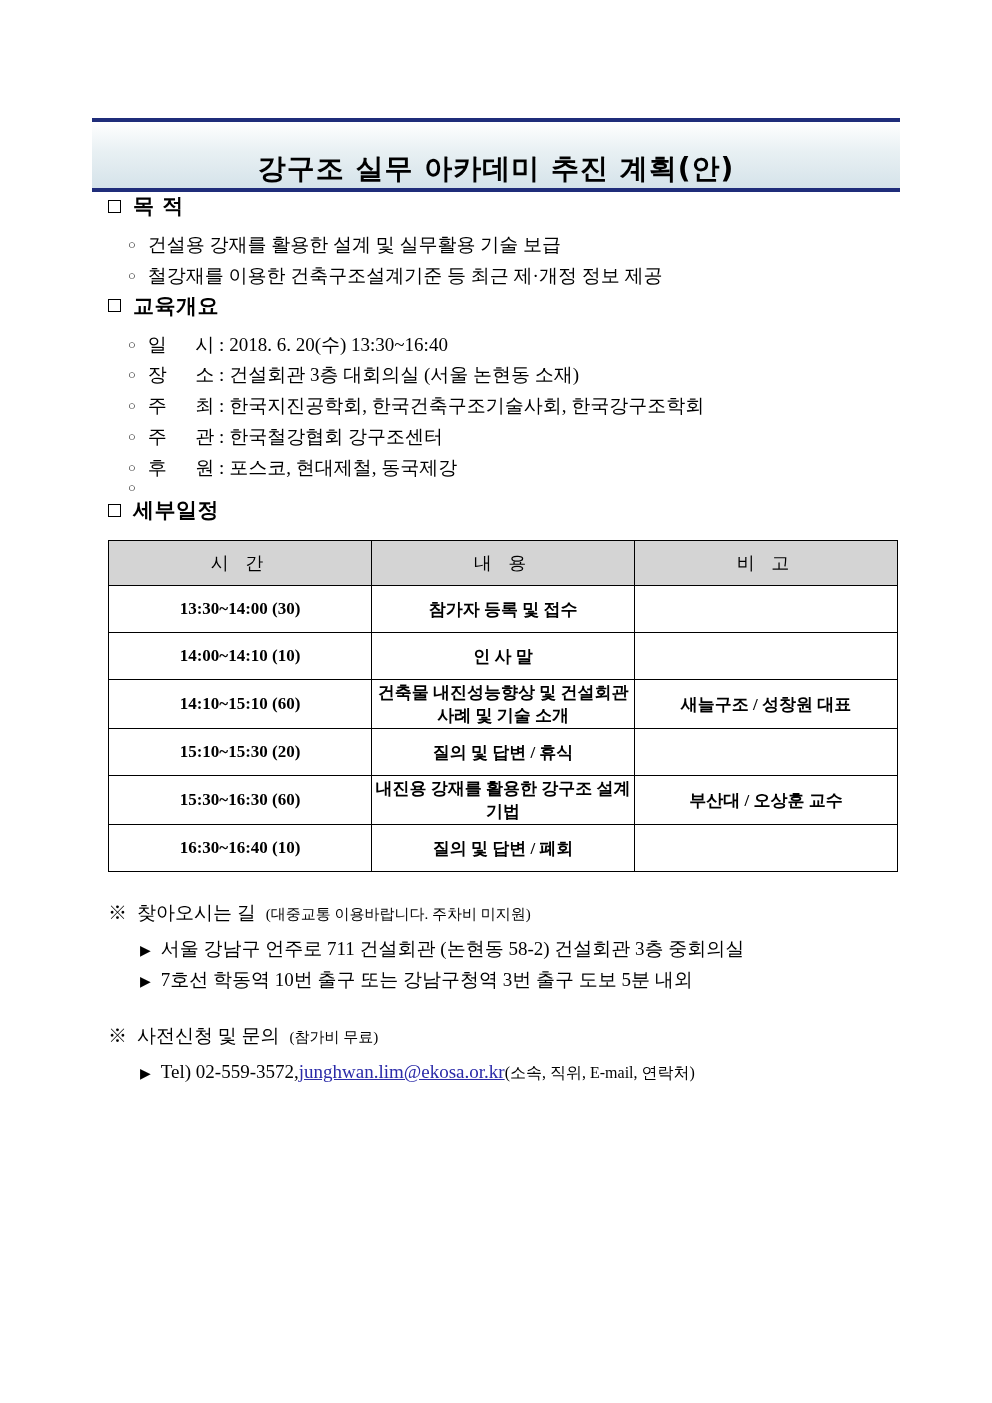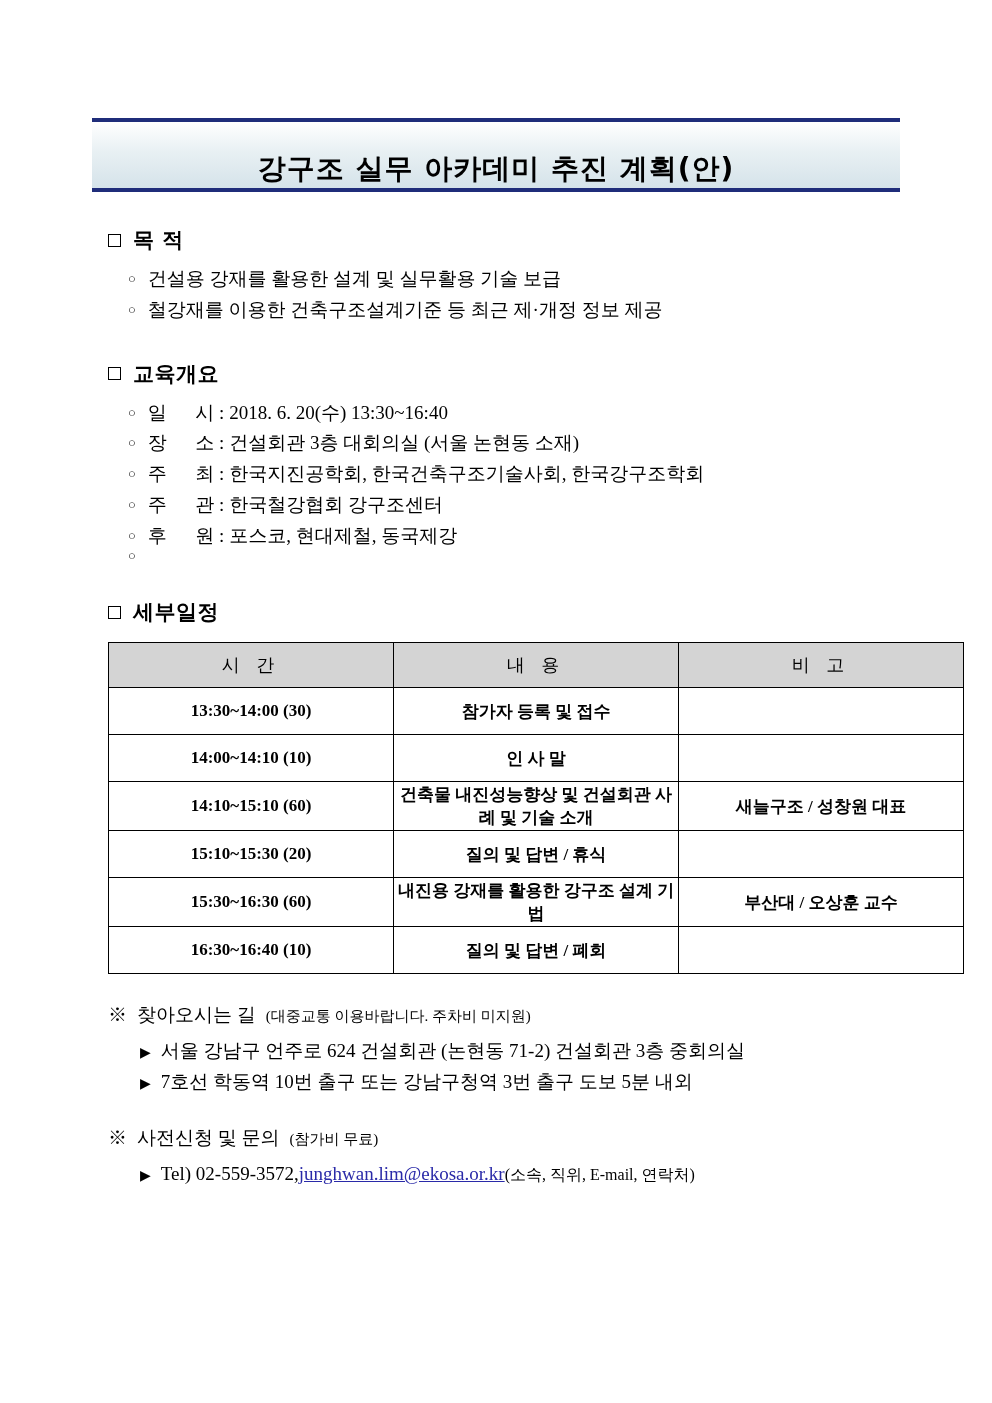--- a/index.html
+++ b/index.html
@@ -39,21 +39,20 @@
   .title-text {
     font-family: "DejaVu Sans", sans-serif;
     font-weight: bold;
     font-size: 28px;
     letter-spacing: 1px;
     color: #000000;
   }
 
   
   .section {
-    margin-top: 34px;
   }
   .sec-head {
     font-family: "DejaVu Sans", sans-serif;
     font-weight: bold;
     font-size: 21px;
     margin-left: 28px;
     display: flex;
     align-items: center;
     gap: 12px;
   }
@@ -88,21 +87,21 @@
     top: -2px;
   }
   .bullet-text { white-space: pre; }
 
   
   .table-wrap {
     margin: 16px 0 0 28px;
   }
   table.sched {
     border-collapse: collapse;
-    width: 856px;
+    width: 790px;
     table-layout: fixed;
     border-radius: 19px;
   }
   table.sched th, table.sched td {
     border: 1.2px solid #000;
     text-align: center;
     vertical-align: middle;
   }
   table.sched th {
     background: #d4d4d4;
@@ -263,21 +262,21 @@
 
   <div class="note-block">
     <div class="note-head">
       <span>※</span>
       <span>찾아오시는 길</span>
       <span class="paren">(대중교통 이용바랍니다. 주차비 미지원)</span>
     </div>
     <ul class="arrows">
       <li>
         <span class="tri">▶</span>
-        <span>서울 강남구 언주로 624 건설회관 (논현동 71-2) 건설회관 3층 중회의실</span>
+        <span>서울 강남구 언주로 711 건설회관 (논현동 58-2) 건설회관 3층 중회의실</span>
       </li>
       <li>
         <span class="tri">▶</span>
         <span>7호선 학동역 10번 출구 또는 강남구청역 3번 출구 도보 5분 내외</span>
       </li>
     </ul>
   </div>
 
   <div class="note-block">
     <div class="note-head">

